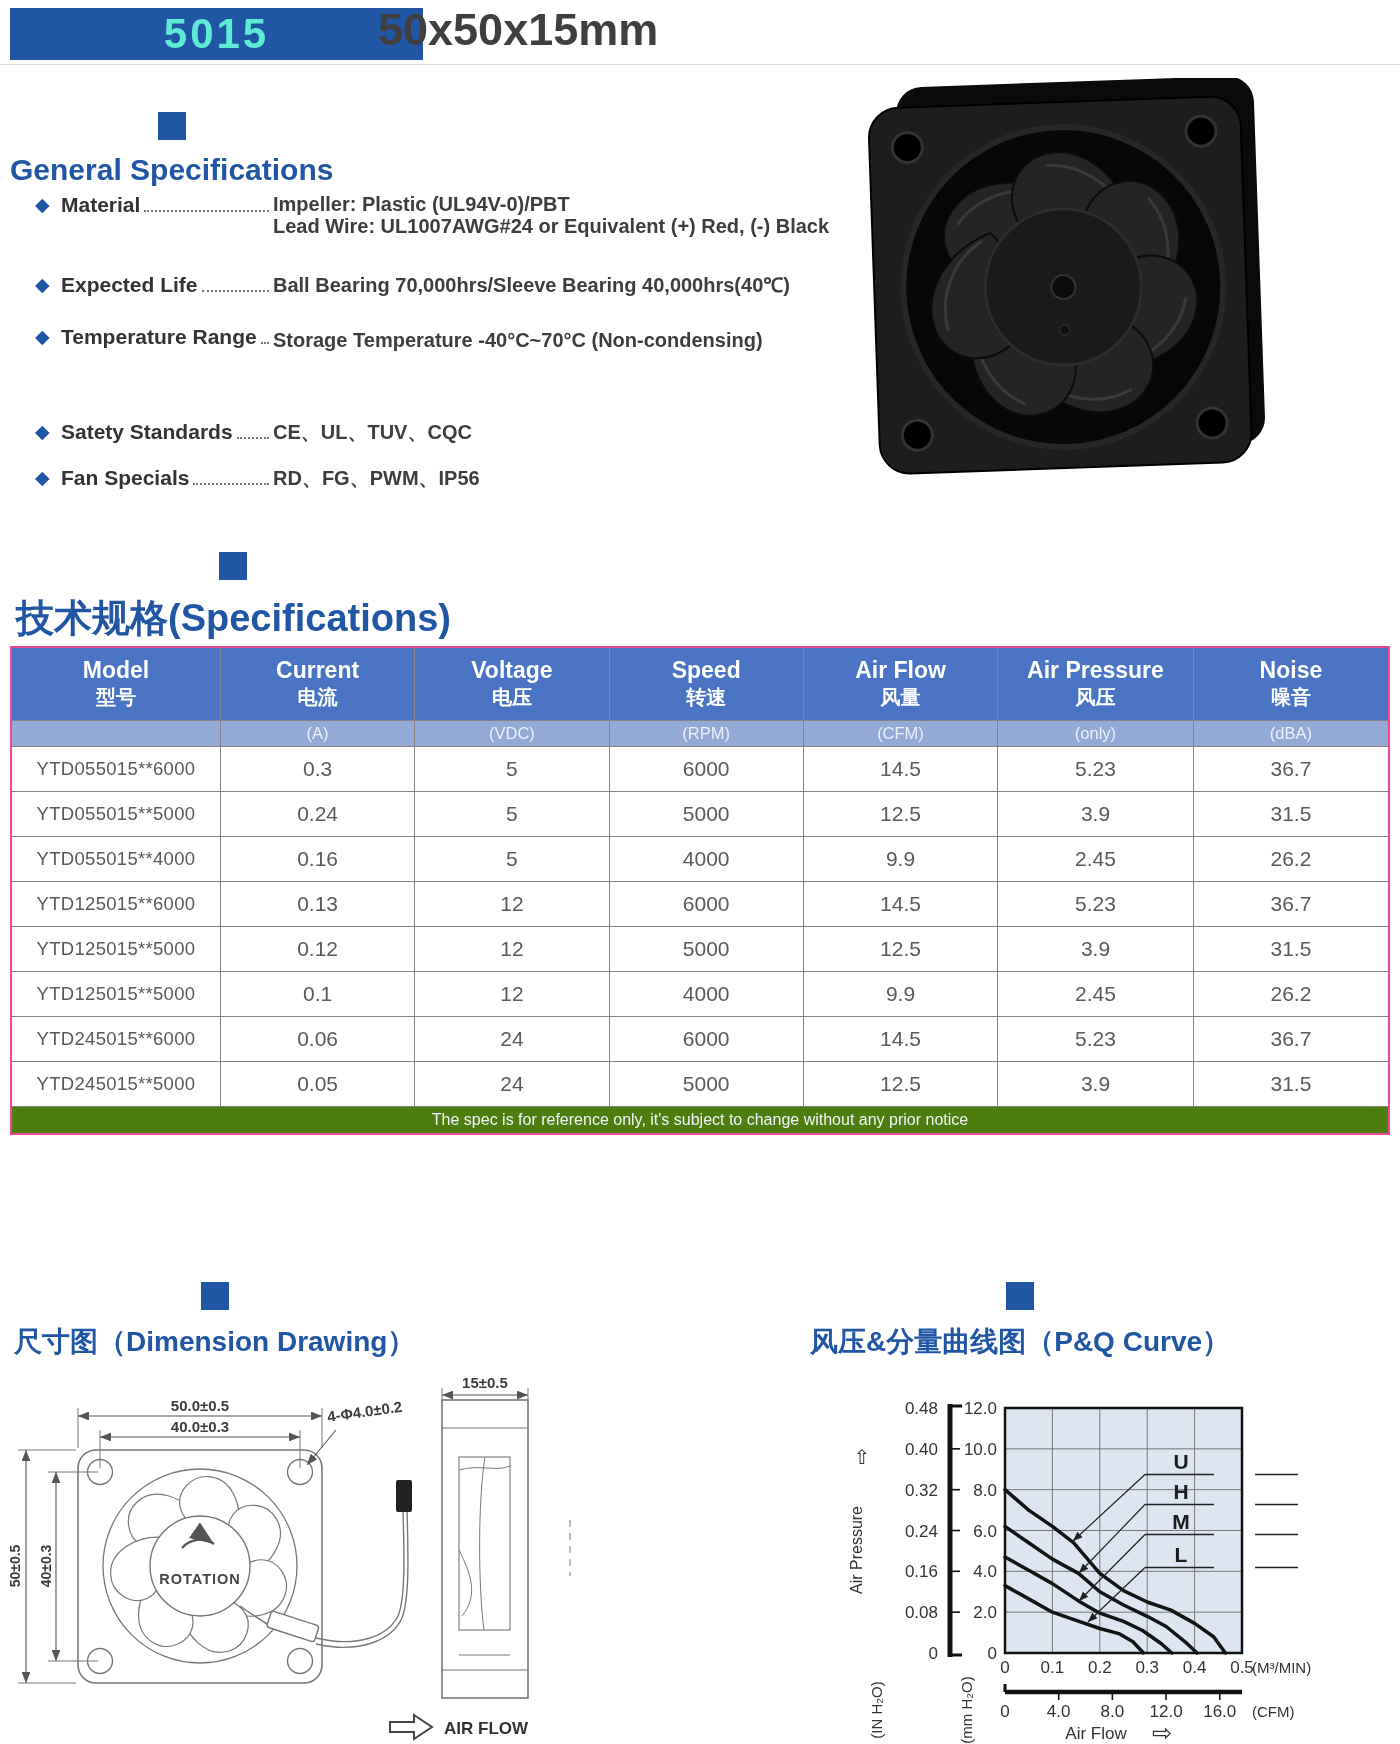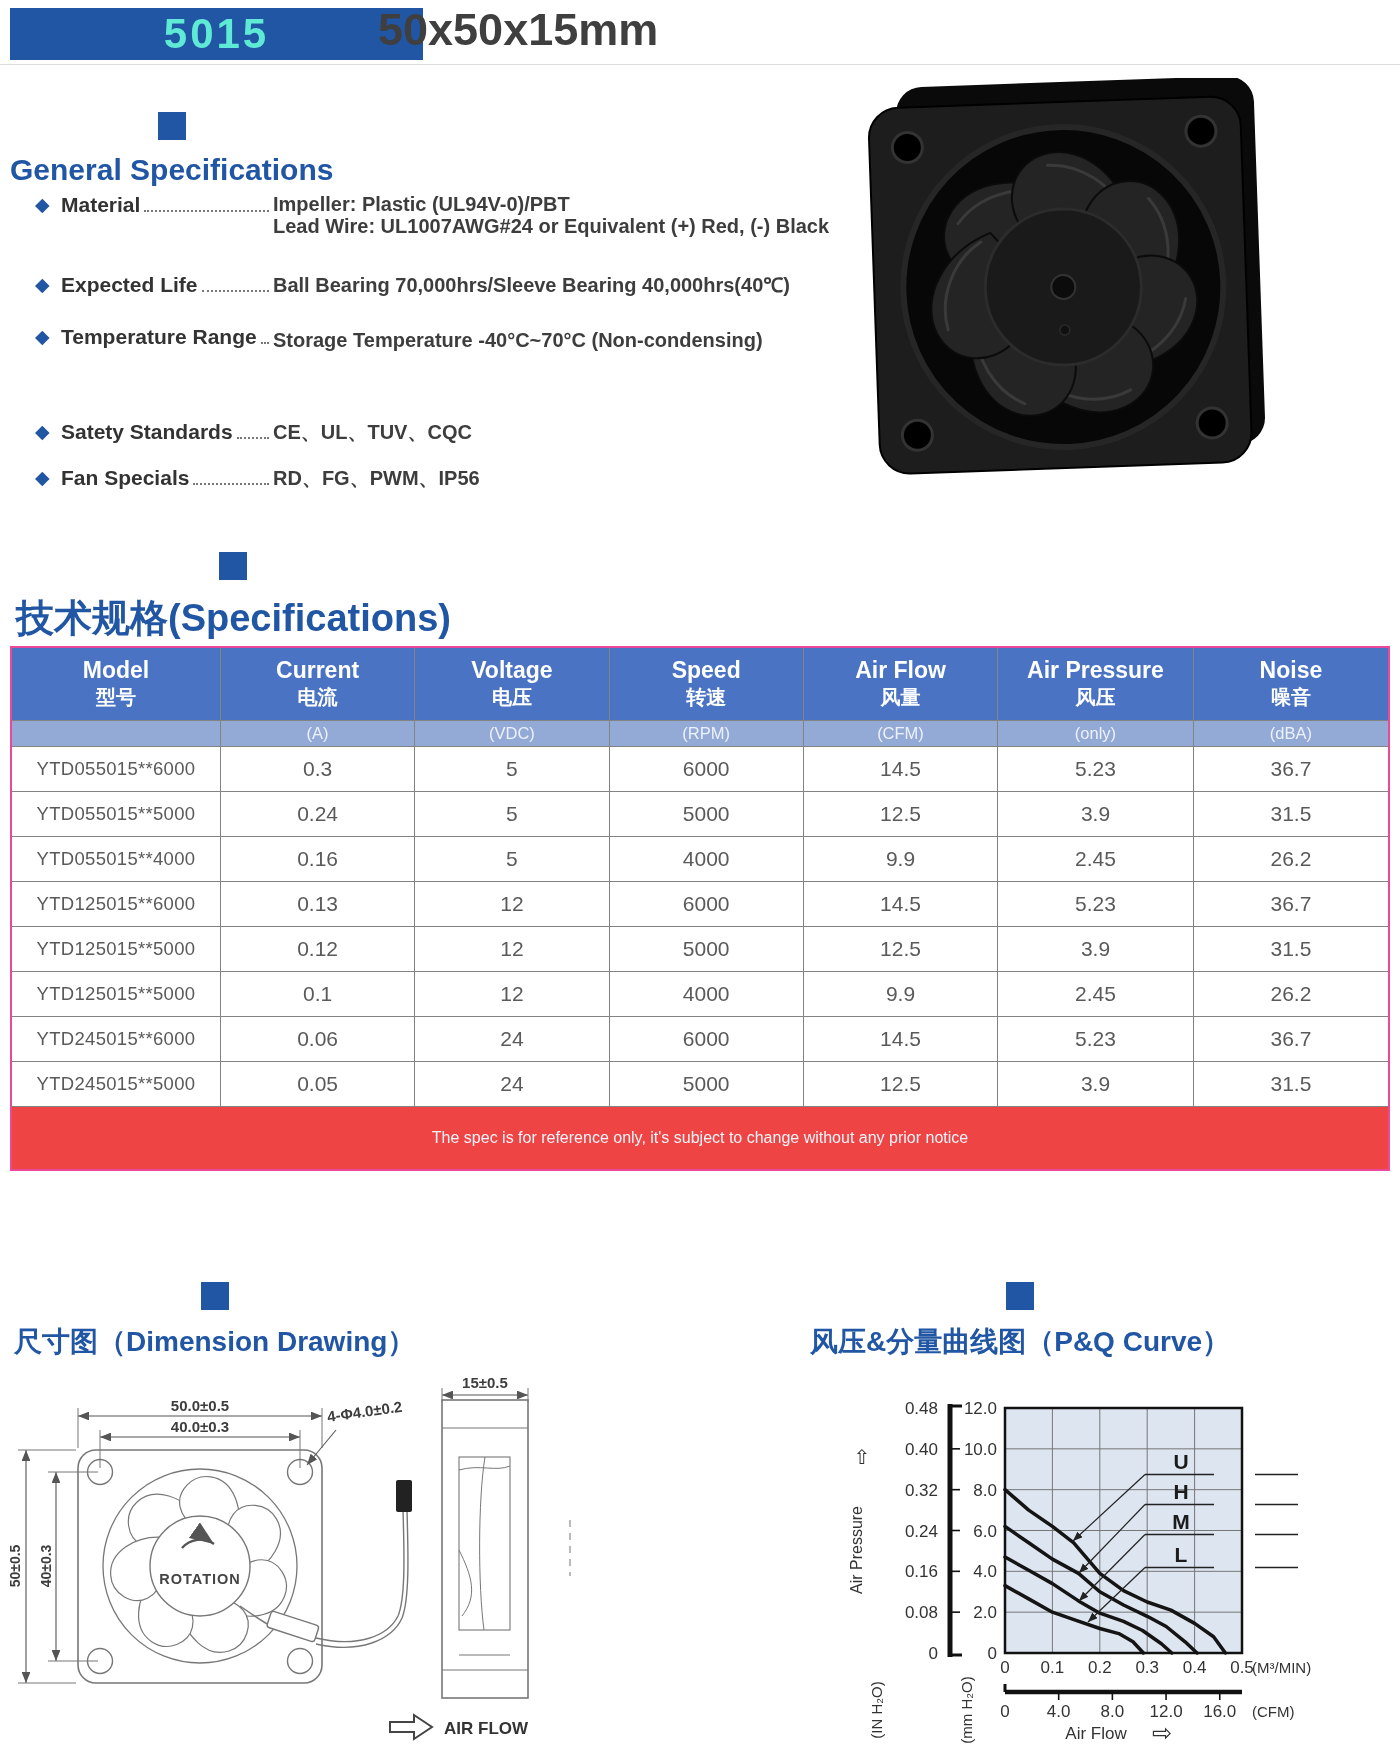--- a/index.html
+++ b/index.html
@@ -27,21 +27,21 @@
   #spec-table{position:absolute;left:10px;top:620px;width:1380px;border-collapse:collapse;
         border:2px solid #ec4899;table-layout:fixed;margin-top:26px;}
   #spec-table th,#spec-table td{border:1px solid #838383;text-align:center;}
   #spec-table thead th{background:#4a74c3;color:#fff;padding:8px 0 10px 0;}
   .h-en{font-size:23px;font-weight:bold;line-height:28px;}
   .h-zh{font-size:20px;font-weight:bold;line-height:26px;}
   #spec-table tr.units th{background:#93a9d6;color:#edf1fa;font-weight:normal;
         font-size:16.5px;padding:3px 0;}
   #spec-table tbody td{background:#fff;height:42px;font-size:21px;color:#5a5a5a;}
   #spec-table tbody td.model{font-size:18.5px;letter-spacing:0.3px;}
-  #spec-table tfoot td{background:#ef4444;color:#f2f5fb;font-size:16px;padding:22px 0;}
+  #spec-table tfoot td{background:#4d7c0f;color:#f2f5fb;font-size:16px;padding:4px 0;}
   #dim-svg{position:absolute;left:10px;top:1370px;width:690px;height:374px;}
   #pq-svg{position:absolute;left:800px;top:1390px;width:600px;height:354px;}
   svg text{font-family:"Liberation Sans",sans-serif;}
 </style>
 </head>
 <body>
 
 <div class="page">
 
   <div class="model-box">

